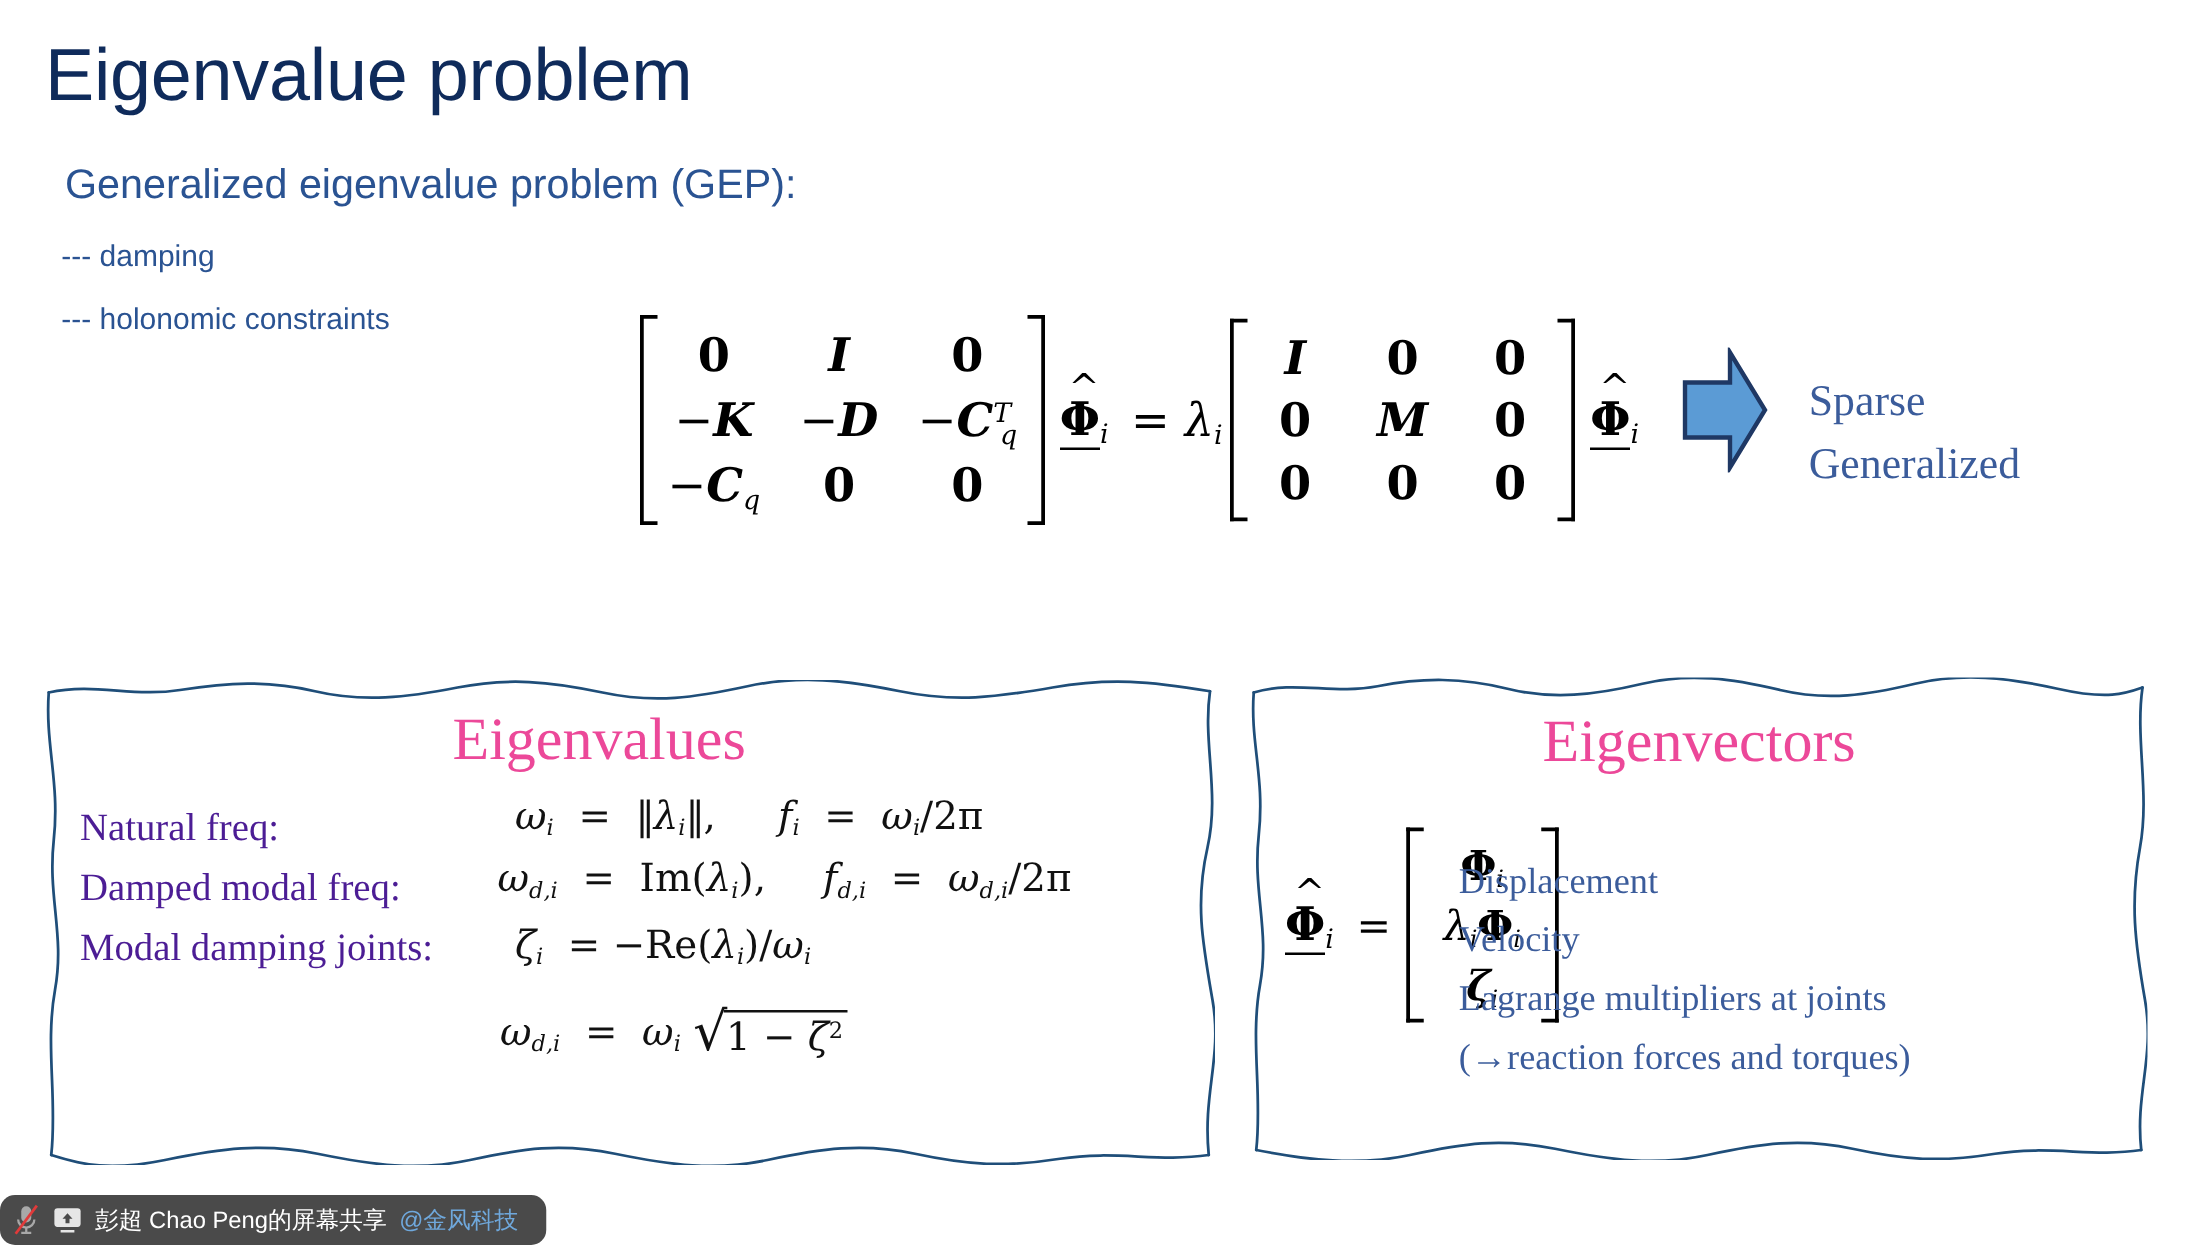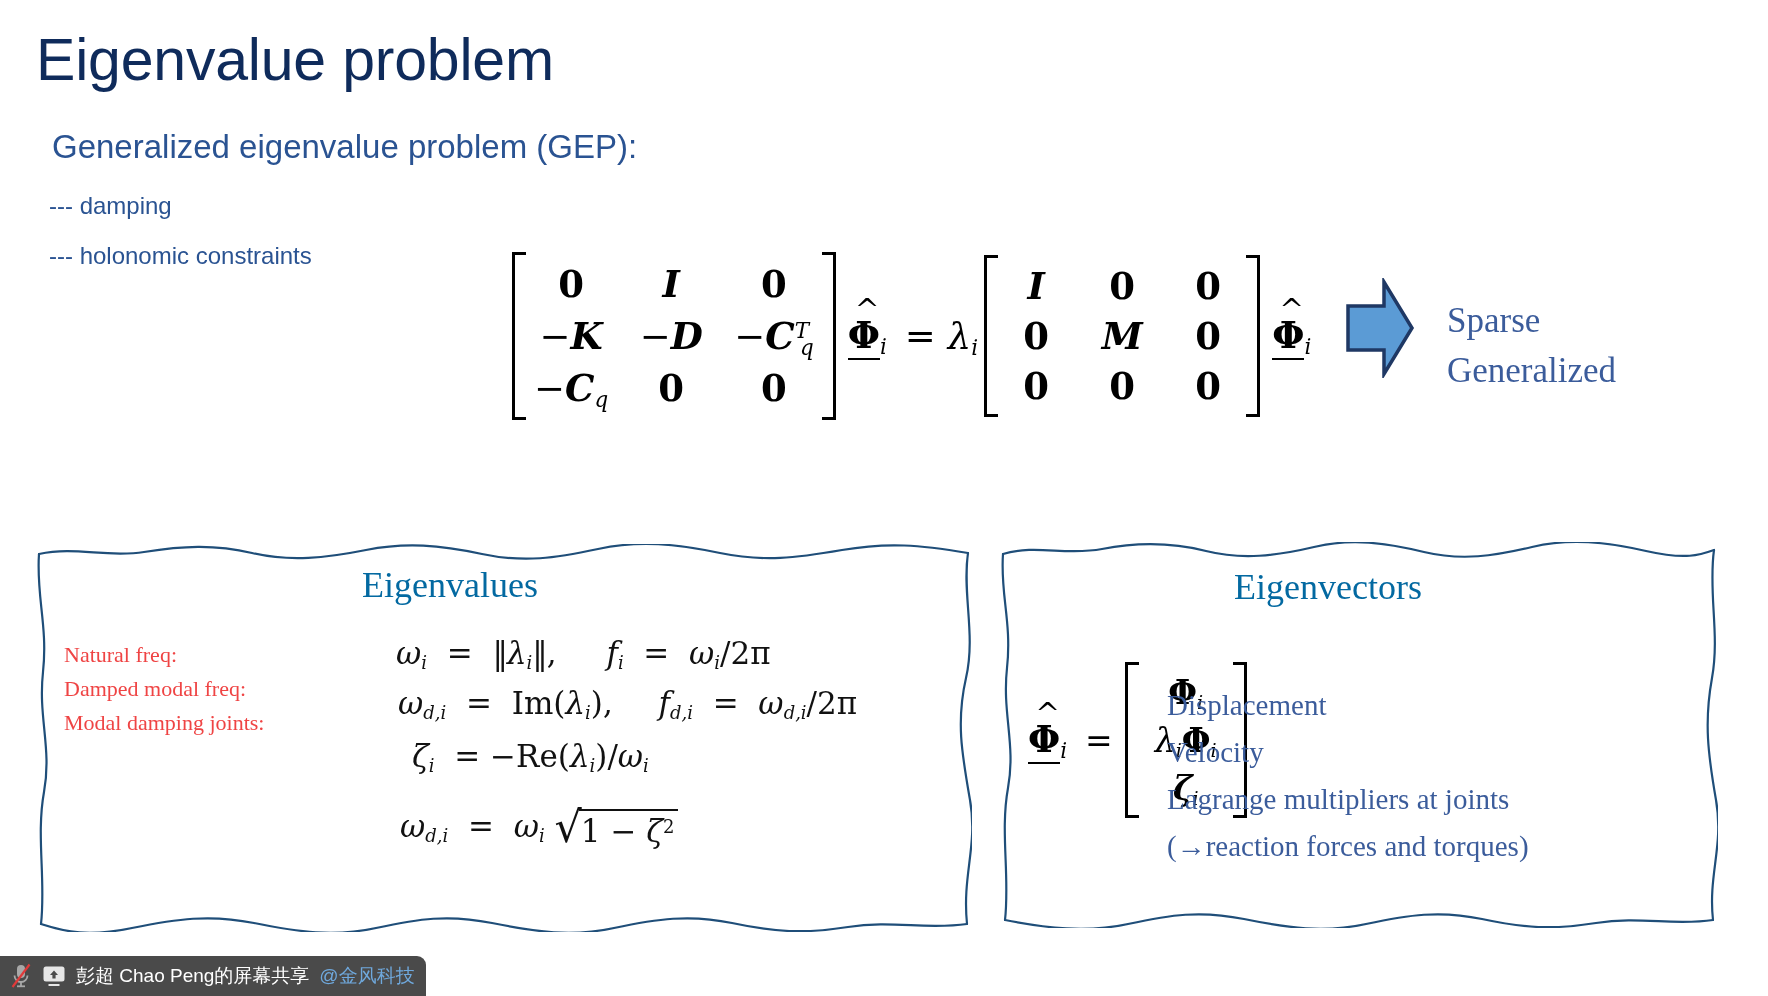--- a/index.html
+++ b/index.html
@@ -173,47 +173,47 @@
     position: absolute;
   }
   .sketch-box svg { display: block; }
 
   .box-left  { left: 36px;  top: 544px; width: 936px; height: 388px; }
   .box-right { left: 1000px; top: 542px; width: 718px; height: 386px; }
 
   .box-title {
     position: absolute;
     font-family: "Liberation Serif", serif;
-    font-size: 36px;
-    color: #0369a1;
+    font-size: 48px;
+    color: #ec4899;
     white-space: nowrap;
   }
   .box-title-left  { left: 362px; top: 564px; }
   .box-title-right { left: 1234px; top: 566px; }
 
   
   .ev-labels {
     position: absolute;
     left: 64px;
     top: 638px;
     font-family: "Liberation Serif", serif;
-    font-size: 22px;
-    color: #ef4444;
+    font-size: 31px;
+    color: #4c1d95;
     line-height: 1.55;
   }
   .ev-labels div { white-space: nowrap; }
 
   .ev-eq {
     position: absolute;
     font-family: "DejaVu Serif", "Liberation Serif", serif;
     color: #111;
     font-size: 31px;
     white-space: nowrap;
   }
-  .ev-eq-1 { left: 396px; top: 635px; }
+  .ev-eq-1 { left: 412px; top: 635px; }
   .ev-eq-2 { left: 398px; top: 685px; }
   .ev-eq-3 { left: 412px; top: 738px; }
   .ev-eq-4 { left: 400px; top: 808px; }
 
   .norm { font-style: normal; letter-spacing: -1px; }
 
   .sqrt {
     display: inline-flex;
     align-items: stretch;
     vertical-align: middle;
@@ -258,26 +258,27 @@
 
   
   .zoom-bar {
     position: absolute;
     left: 0;
     bottom: 0;
     height: 40px;
     display: flex;
     align-items: center;
     gap: 10px;
-    padding: 0 11px 0 10px;
+    padding: 0 22px 0 10px;
     background: #4A4A4A;
     border-top-right-radius: 9px;
     color: #ffffff;
     font-family: "Liberation Sans", sans-serif;
     font-size: 19px;
+    border-radius: 12px;
   }
   .zoom-bar .icon { display: flex; align-items: center; }
   .zoom-bar .share-label { color: #ffffff; white-space: nowrap; }
   .zoom-bar .share-org { color: #6FA8DC; white-space: nowrap; }
 </style>
 </head>
 <body>
 
 <div class="slide">
 

